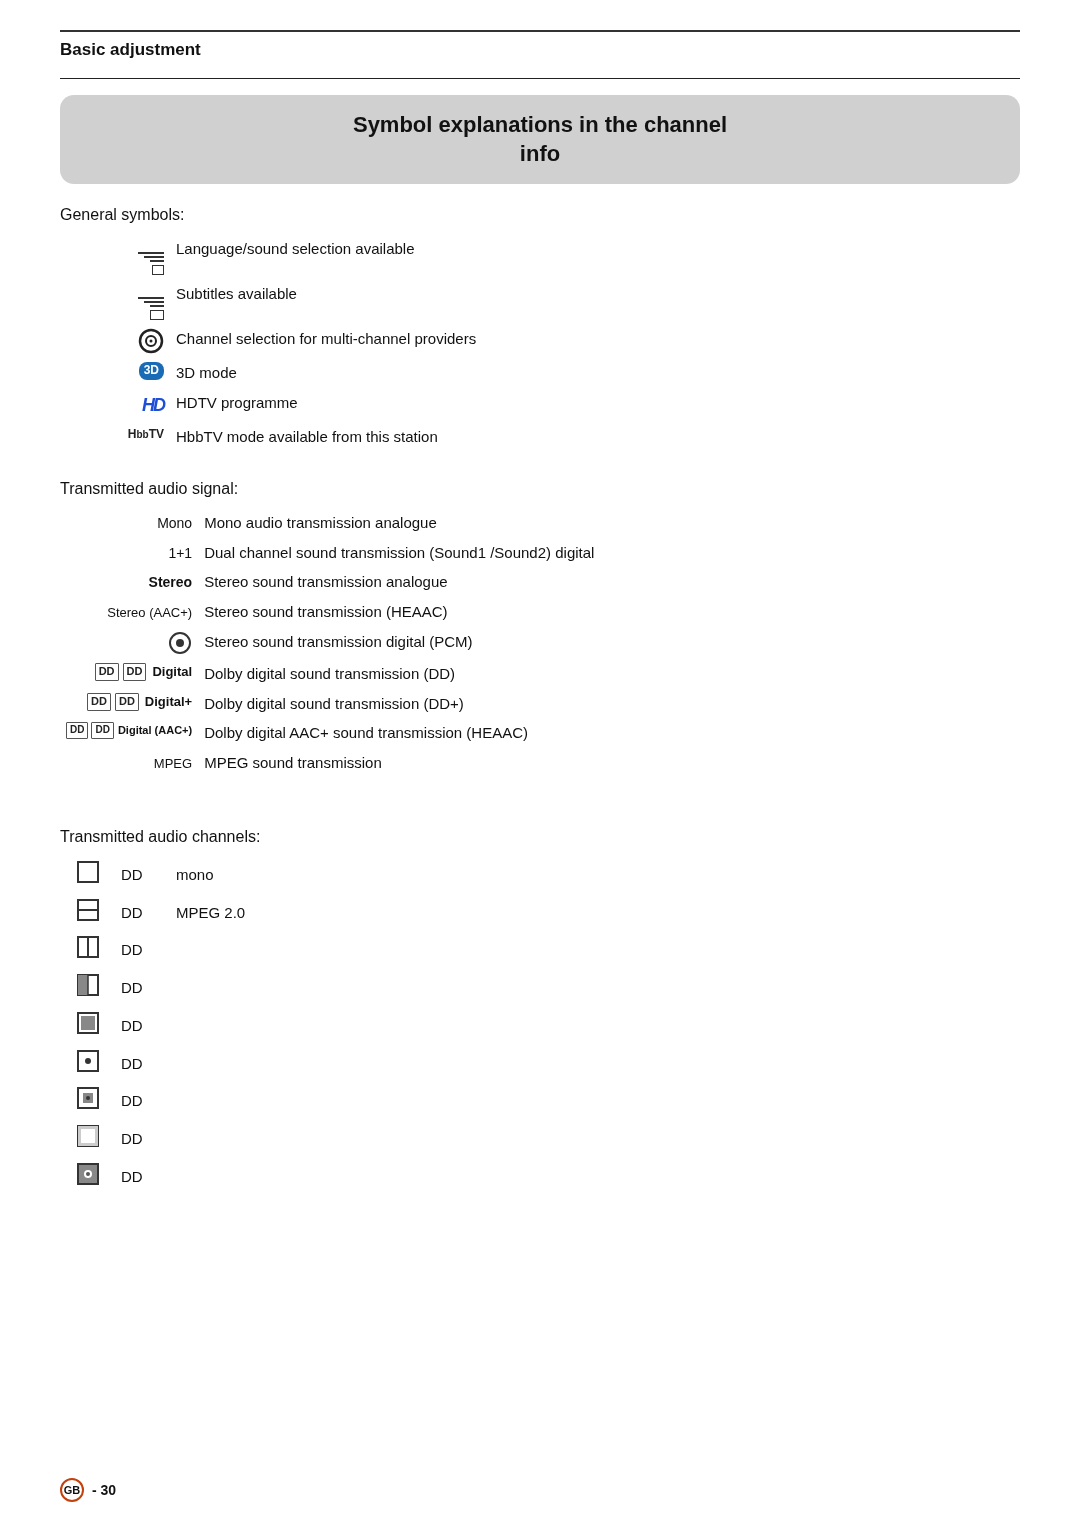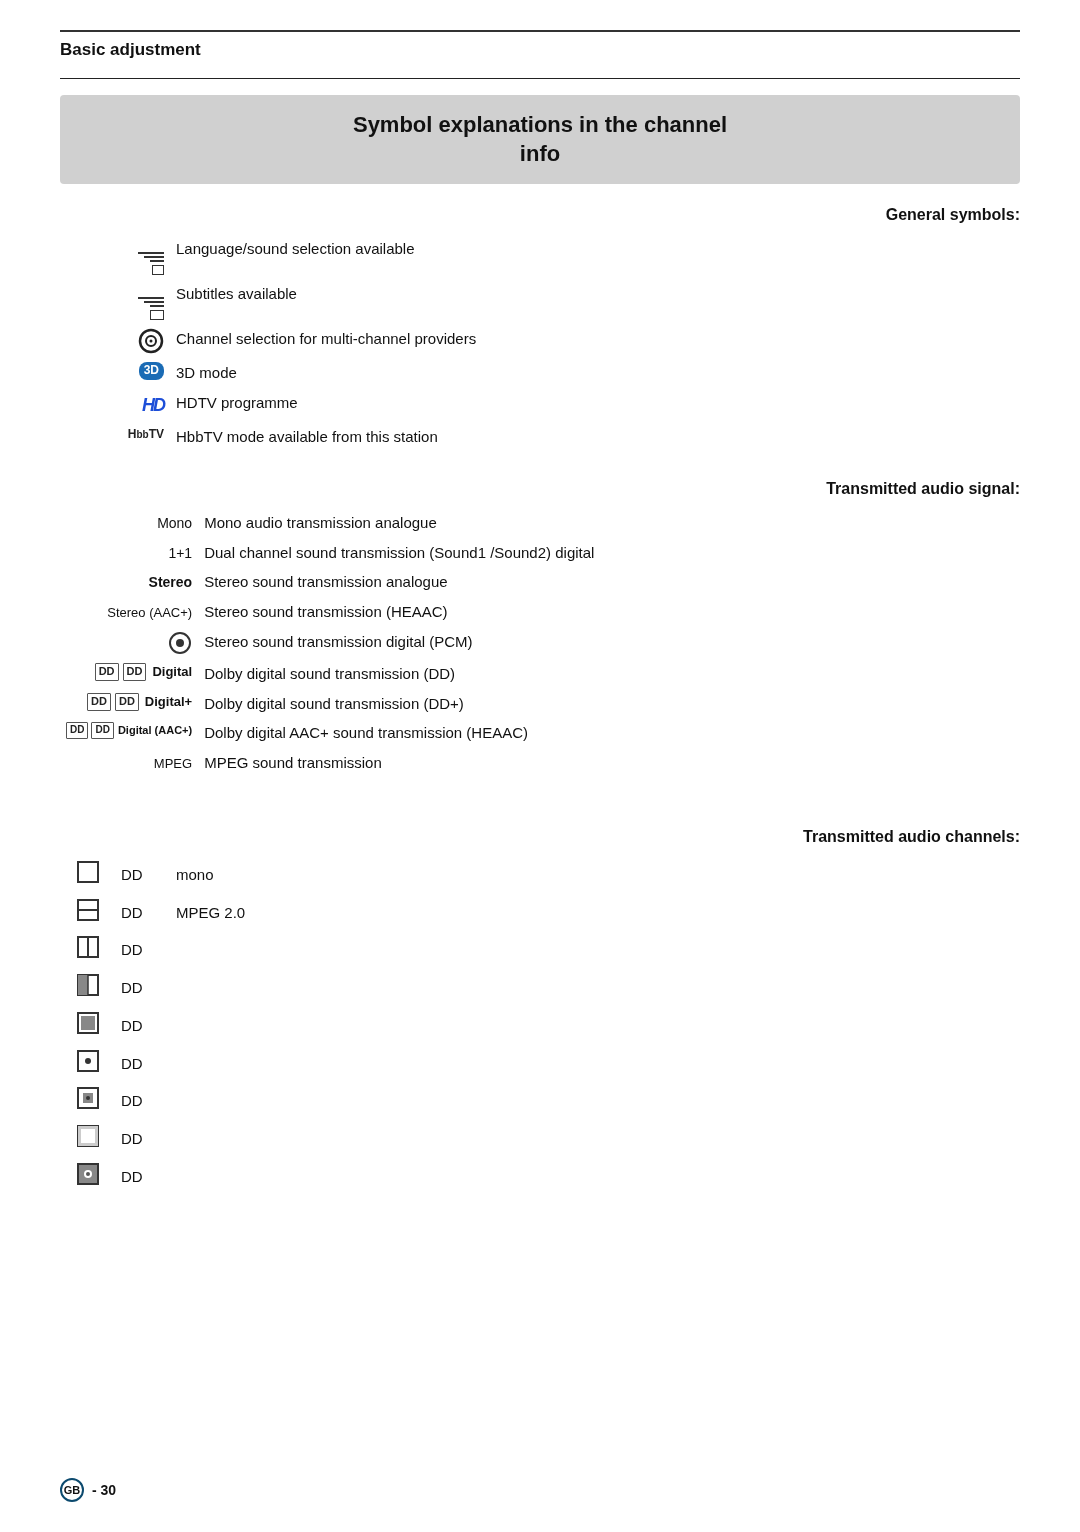--- a/index.html
+++ b/index.html
@@ -27,34 +27,33 @@
     .section-header-title {
       font-size: 17px;
       font-weight: bold;
       color: #111;
     }
     .highlighted-title {
       background: #d0d0d0;
       text-align: center;
       padding: 16px 36px;
       margin-bottom: 22px;
-      border-radius: 4px;
+      border-radius: 14px;
     }
     .highlighted-title h2 {
       font-size: 22px;
       font-weight: bold;
       color: #111;
       line-height: 1.3;
     }
     .subsection-title {
       font-size: 16px;
-      font-weight: bold;
+      font-weight: normal;
       margin-bottom: 10px;
       margin-top: 4px;
-      text-align: right;
     }
     .symbol-table {
       width: 100%;
       border-collapse: collapse;
       margin-bottom: 18px;
     }
     .symbol-table td {
       padding: 4px 6px;
       vertical-align: top;
       line-height: 1.45;
@@ -99,21 +98,21 @@
       position: absolute;
       bottom: 30px;
       left: 60px;
       right: 60px;
       display: flex;
       align-items: center;
       gap: 8px;
     }
     .footer-badge {
       display: inline-block;
-      border: 2px solid #0c4a6e;
+      border: 2px solid #c2410c;
       border-radius: 50%;
       width: 24px;
       height: 24px;
       text-align: center;
       line-height: 20px;
       font-size: 11px;
       font-weight: bold;
     }
     .footer-text {
       font-size: 14px;

